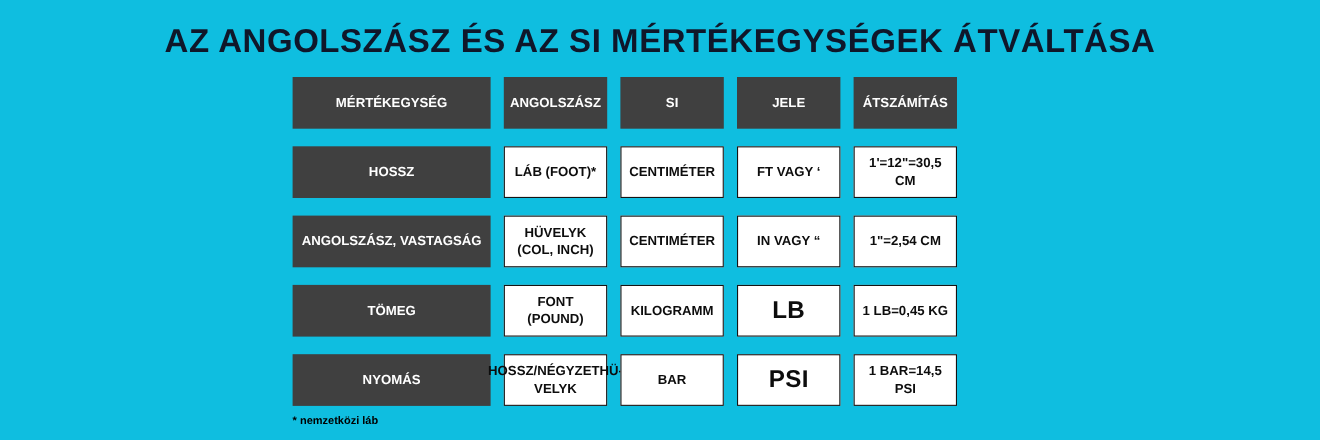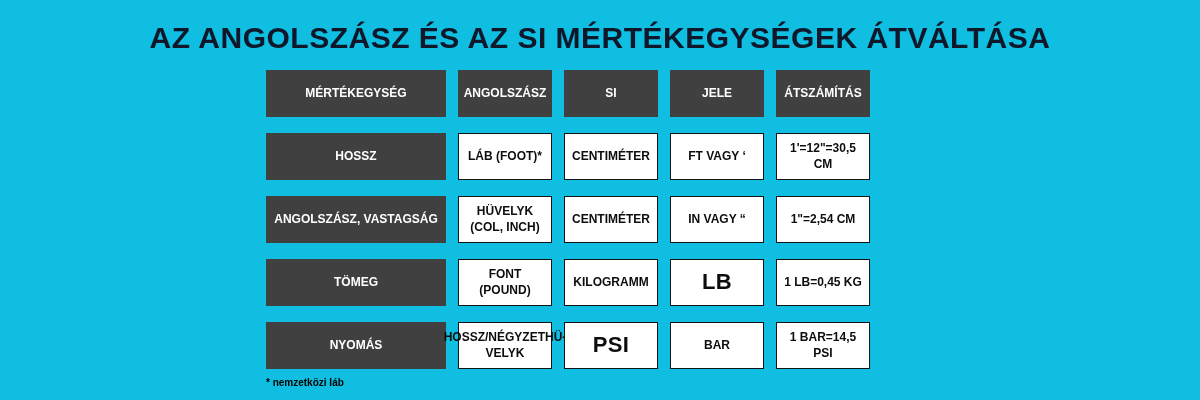--- a/index.html
+++ b/index.html
@@ -120,22 +120,22 @@
 (POUND)</div>
       <div class="cell white">KILOGRAMM</div>
       <div class="cell white big">LB</div>
       <div class="cell white">1 LB=0,45 KG</div>
     </div>
 
     <div class="row">
       <div class="cell black first">NYOMÁS</div>
       <div class="cell white">HOSSZ/NÉGYZETHÜ-
 VELYK</div>
+      <div class="cell white">BAR</div>
       <div class="cell white big">PSI</div>
-      <div class="cell white">BAR</div>
       <div class="cell white">1 BAR=14,5 PSI</div>
     </div>
 
   </div>
 
   <div class="footnote">* nemzetközi láb</div>
 
 </div>
 
 </body></html>

